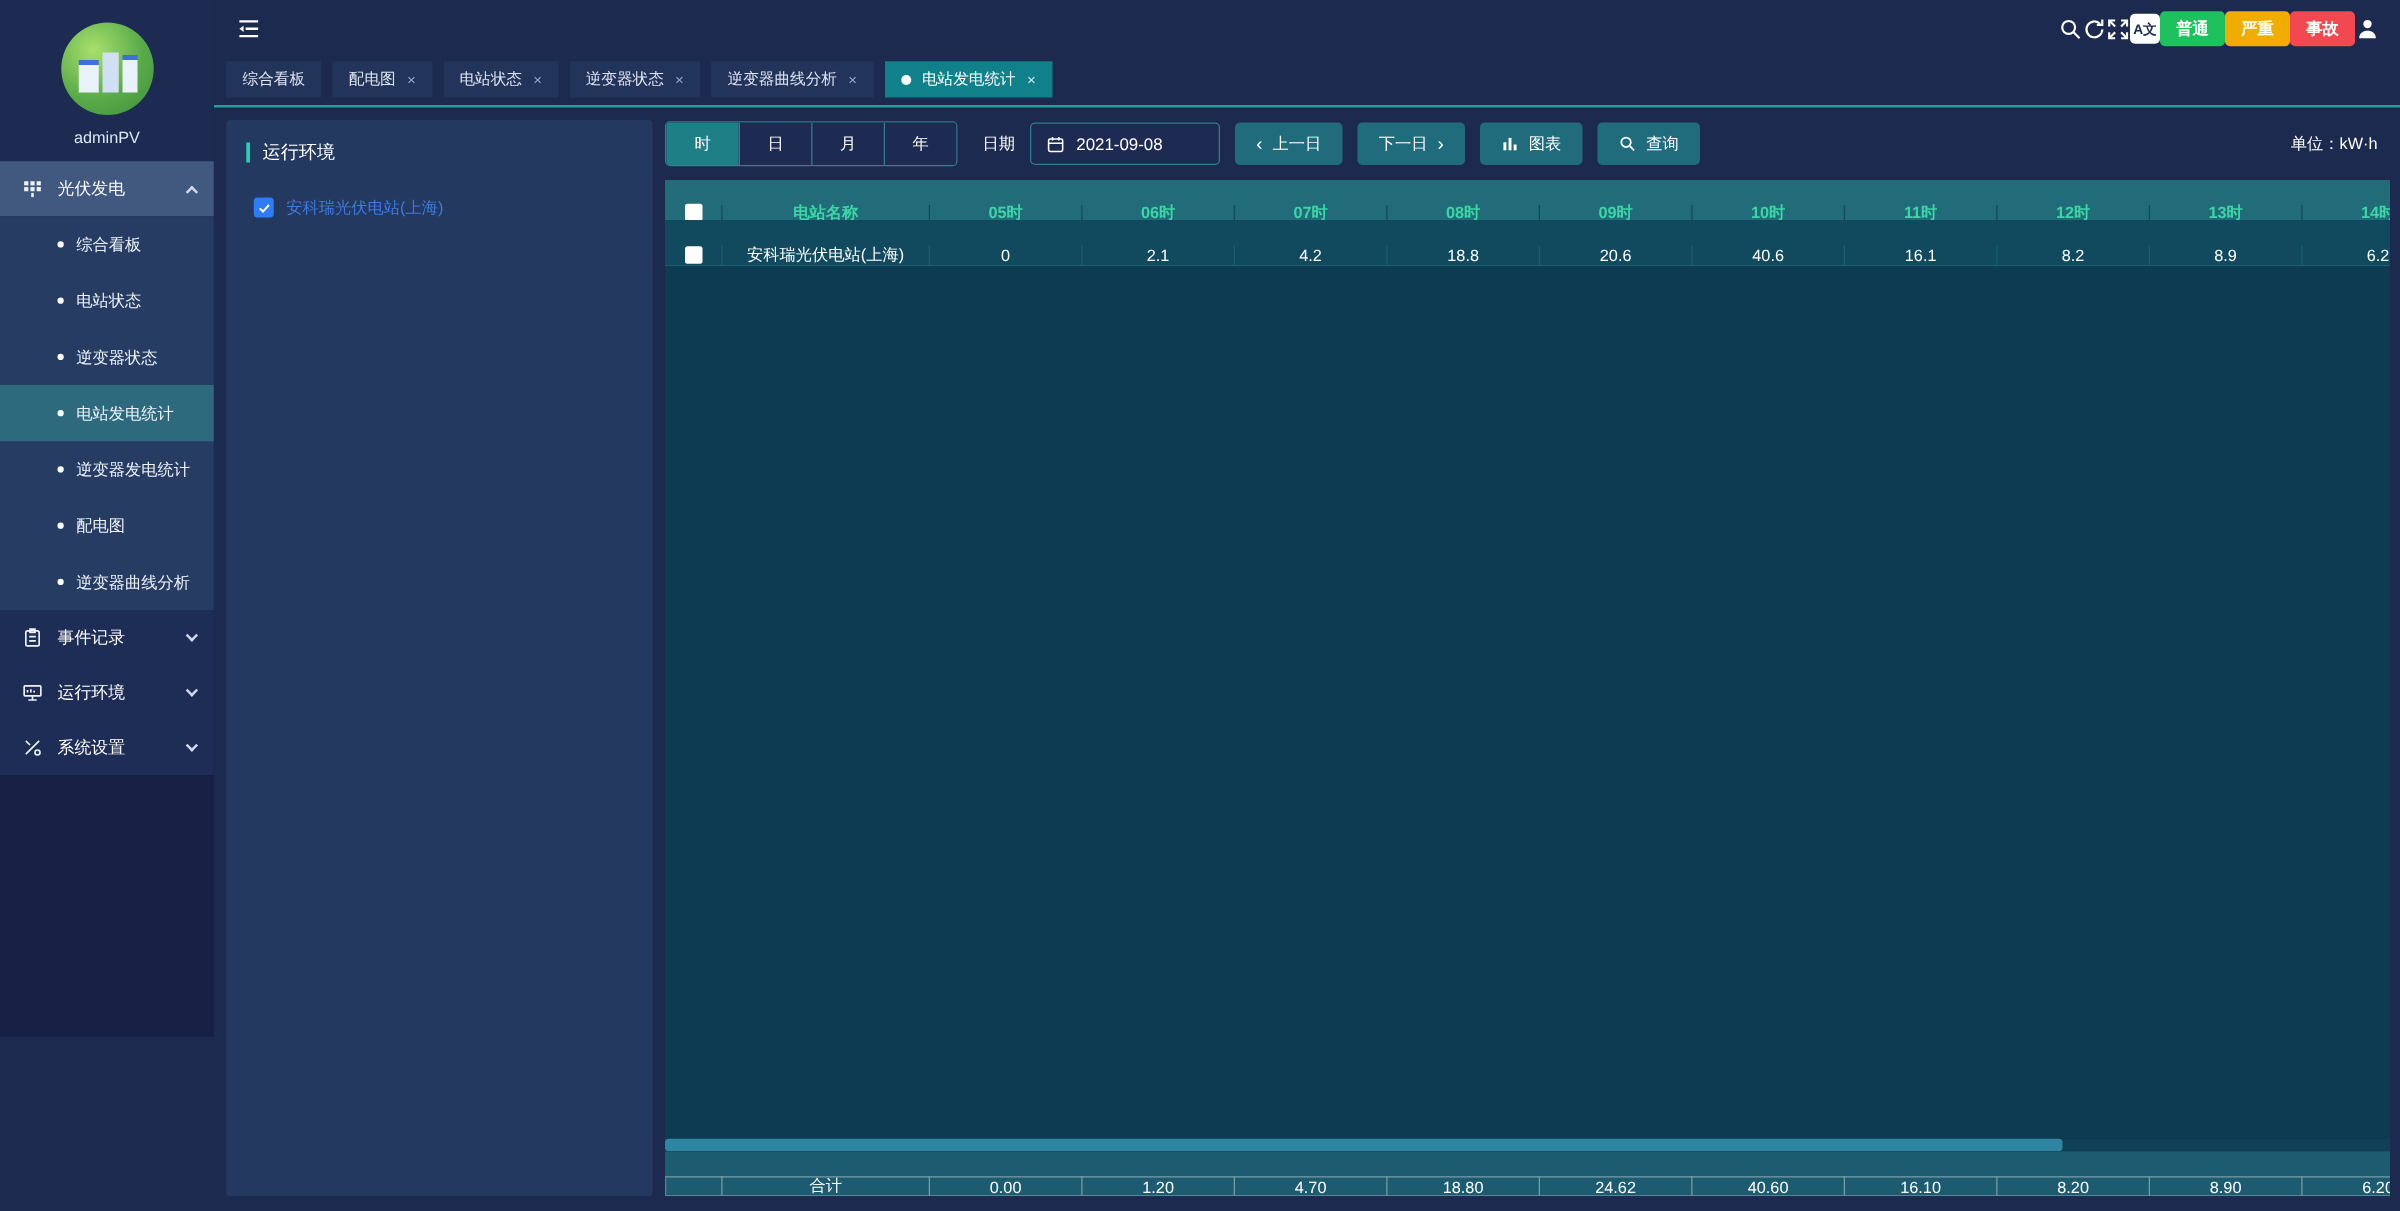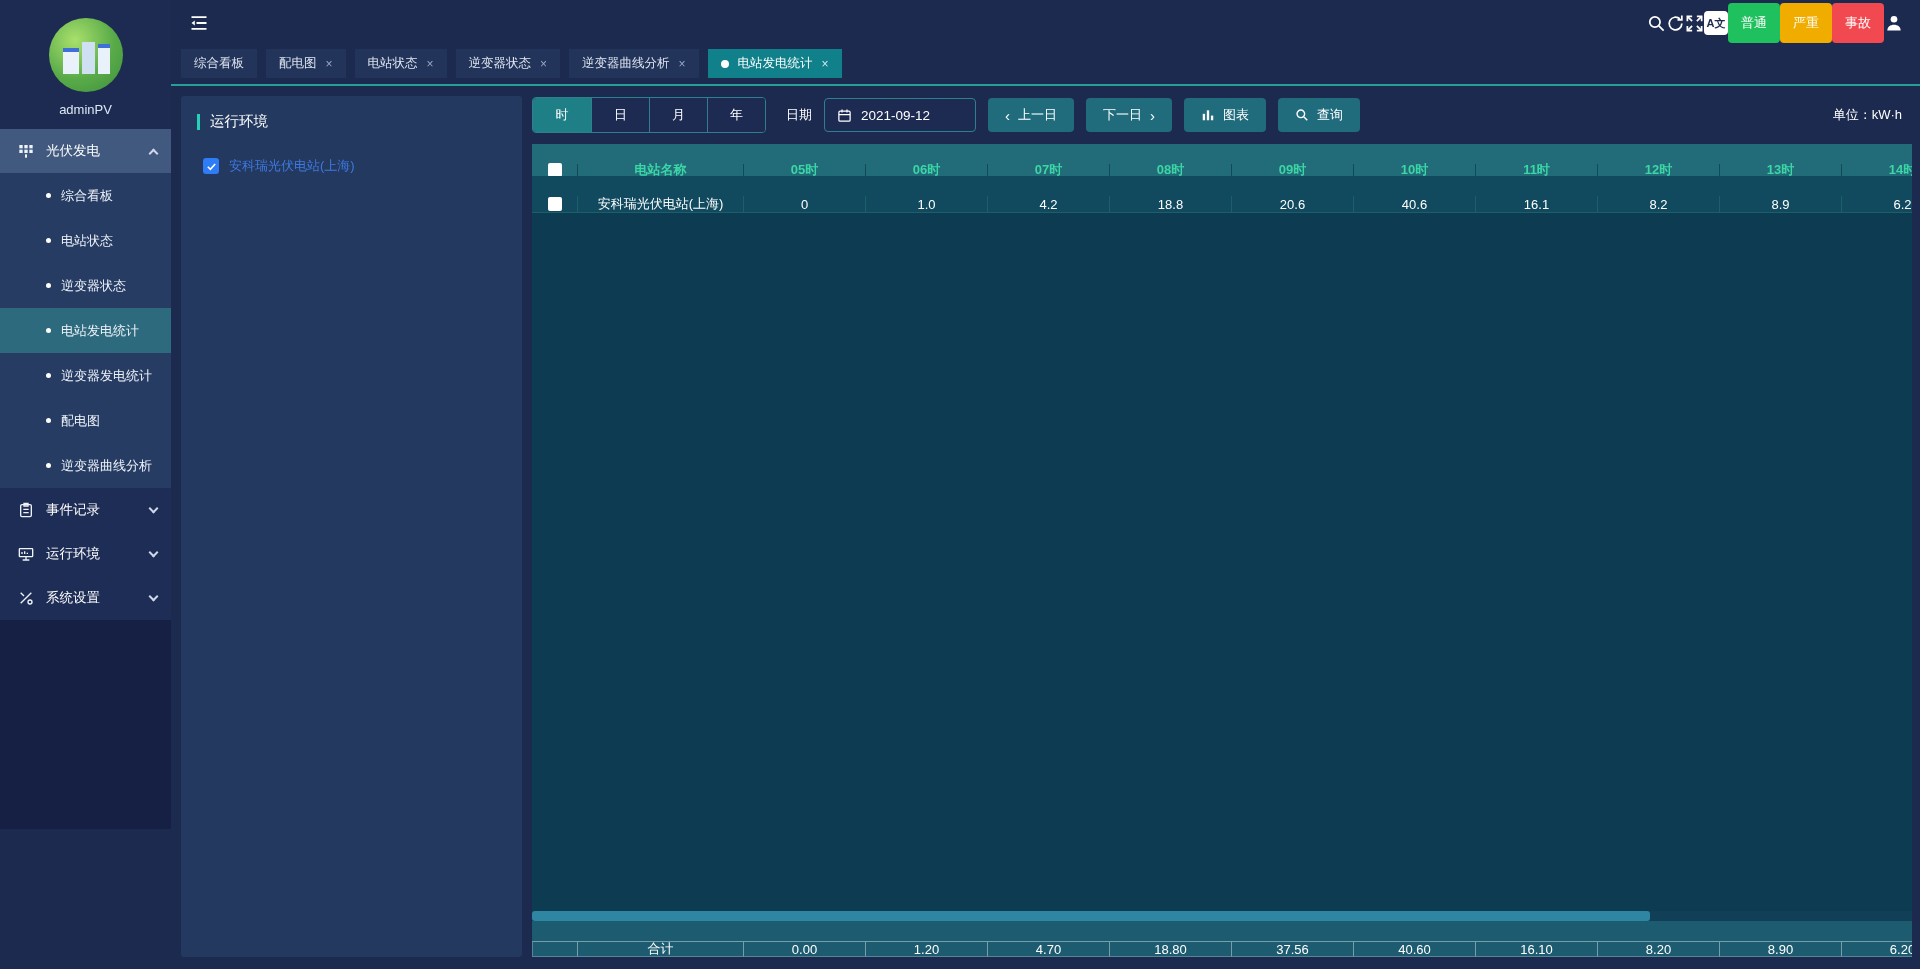--- a/index.html
+++ b/index.html
@@ -43,22 +43,22 @@
   .right { position:absolute; left:171px; top:0; width:1749px; height:969px;
     display:flex; flex-direction:column; }
 
   .topbar { height:46px; display:flex; align-items:center; padding:0 16px 0 14px; }
   .burger { margin:0 6px 0 4px; cursor:pointer; }
   .app-title { color:#3e79e0; font-size:26px; font-weight:bold; margin-left:14px; letter-spacing:1px; }
   .top-actions { margin-left:auto; display:flex; align-items:center; gap:0; }
   .ticon { cursor:pointer; display:flex; align-items:center; }
   .translate { width:24px; height:24px; background:#fff; color:#1b2a4e; border-radius:4px;
     display:flex; align-items:center; justify-content:center; font-size:11px; font-weight:bold; cursor:pointer; }
-  .badge { height:40px; padding:4px 13px; border-radius:4px; display:flex; align-items:center;
-    color:#fff; font-size:13px; cursor:pointer; }
+  .badge { height:28px; padding:4px 13px; border-radius:4px; display:flex; align-items:center;
+    color:#fff; font-size:13px; cursor:pointer;font-weight:bold; }
   .badge.g { background:#1fc05e; } .badge.y { background:#f0ad00; } .badge.r { background:#f2484f; }
 
   .tabrow { height:40px; display:flex; align-items:flex-end; gap:9px; padding:0 0 6px 10px;
     border-bottom:2px solid #279e96; }
   .tab { height:29px; background:#223459; color:#dfe5f2; display:flex; align-items:center;
     gap:9px; padding:0 13px; font-size:12.5px; cursor:pointer; }
   .tab .x { color:#9aa6c4; font-size:12px; cursor:pointer; }
   .tab.active { background:#10808a; color:#fff; }
   .tab.active .x { color:#d5e7e9; }
   .dot { width:8px; height:8px; border-radius:50%; background:#fff; flex:none; }
@@ -312,21 +312,21 @@
           <button class="p">年</button>
         </div>
         <span class="date-label">日期</span>
         <div class="date-input">
           <span>
             <svg width="15" height="15" viewBox="0 0 24 24" fill="none" stroke="#fff" stroke-width="2">
               <rect x="3" y="5" width="18" height="16" rx="2"></rect>
                 <path d="M8 2.5V7M16 2.5V7M3 10.5h18"></path>
             </svg>
           </span>
-          <span>2021-09-12</span>
+          <span>2021-09-08</span>
         </div>
         <button class="btn">
           <span class="arr">‹</span>
           <span>上一日</span>
         </button>
         <button class="btn">
           <span>下一日</span>
           <span class="arr">›</span>
         </button>
         <button class="btn">
@@ -370,21 +370,21 @@
             <div class="cell c-h">13时</div>
             <div class="cell c-h">14时</div>
           </div>
 
           <div class="trow tdata">
             <div class="cell c-cb">
                 <span class="tcb"></span>
               </div>
             <div class="cell c-name">安科瑞光伏电站(上海)</div>
             <div class="cell c-h">0</div>
-            <div class="cell c-h">1.0</div>
+            <div class="cell c-h">2.1</div>
             <div class="cell c-h">4.2</div>
             <div class="cell c-h">18.8</div>
             <div class="cell c-h">20.6</div>
             <div class="cell c-h">40.6</div>
             <div class="cell c-h">16.1</div>
             <div class="cell c-h">8.2</div>
             <div class="cell c-h">8.9</div>
             <div class="cell c-h">6.2</div>
           </div>
 
@@ -395,21 +395,21 @@
           </div>
         </div>
 
         <div class="trow tfoot">
           <div class="cell c-cb"></div>
           <div class="cell c-name">合计</div>
           <div class="cell c-h">0.00</div>
           <div class="cell c-h">1.20</div>
           <div class="cell c-h">4.70</div>
           <div class="cell c-h">18.80</div>
-          <div class="cell c-h">37.56</div>
+          <div class="cell c-h">24.62</div>
           <div class="cell c-h">40.60</div>
           <div class="cell c-h">16.10</div>
           <div class="cell c-h">8.20</div>
           <div class="cell c-h">8.90</div>
           <div class="cell c-h">6.20</div>
         </div>
       </div>
 
     </div>
   </div>

